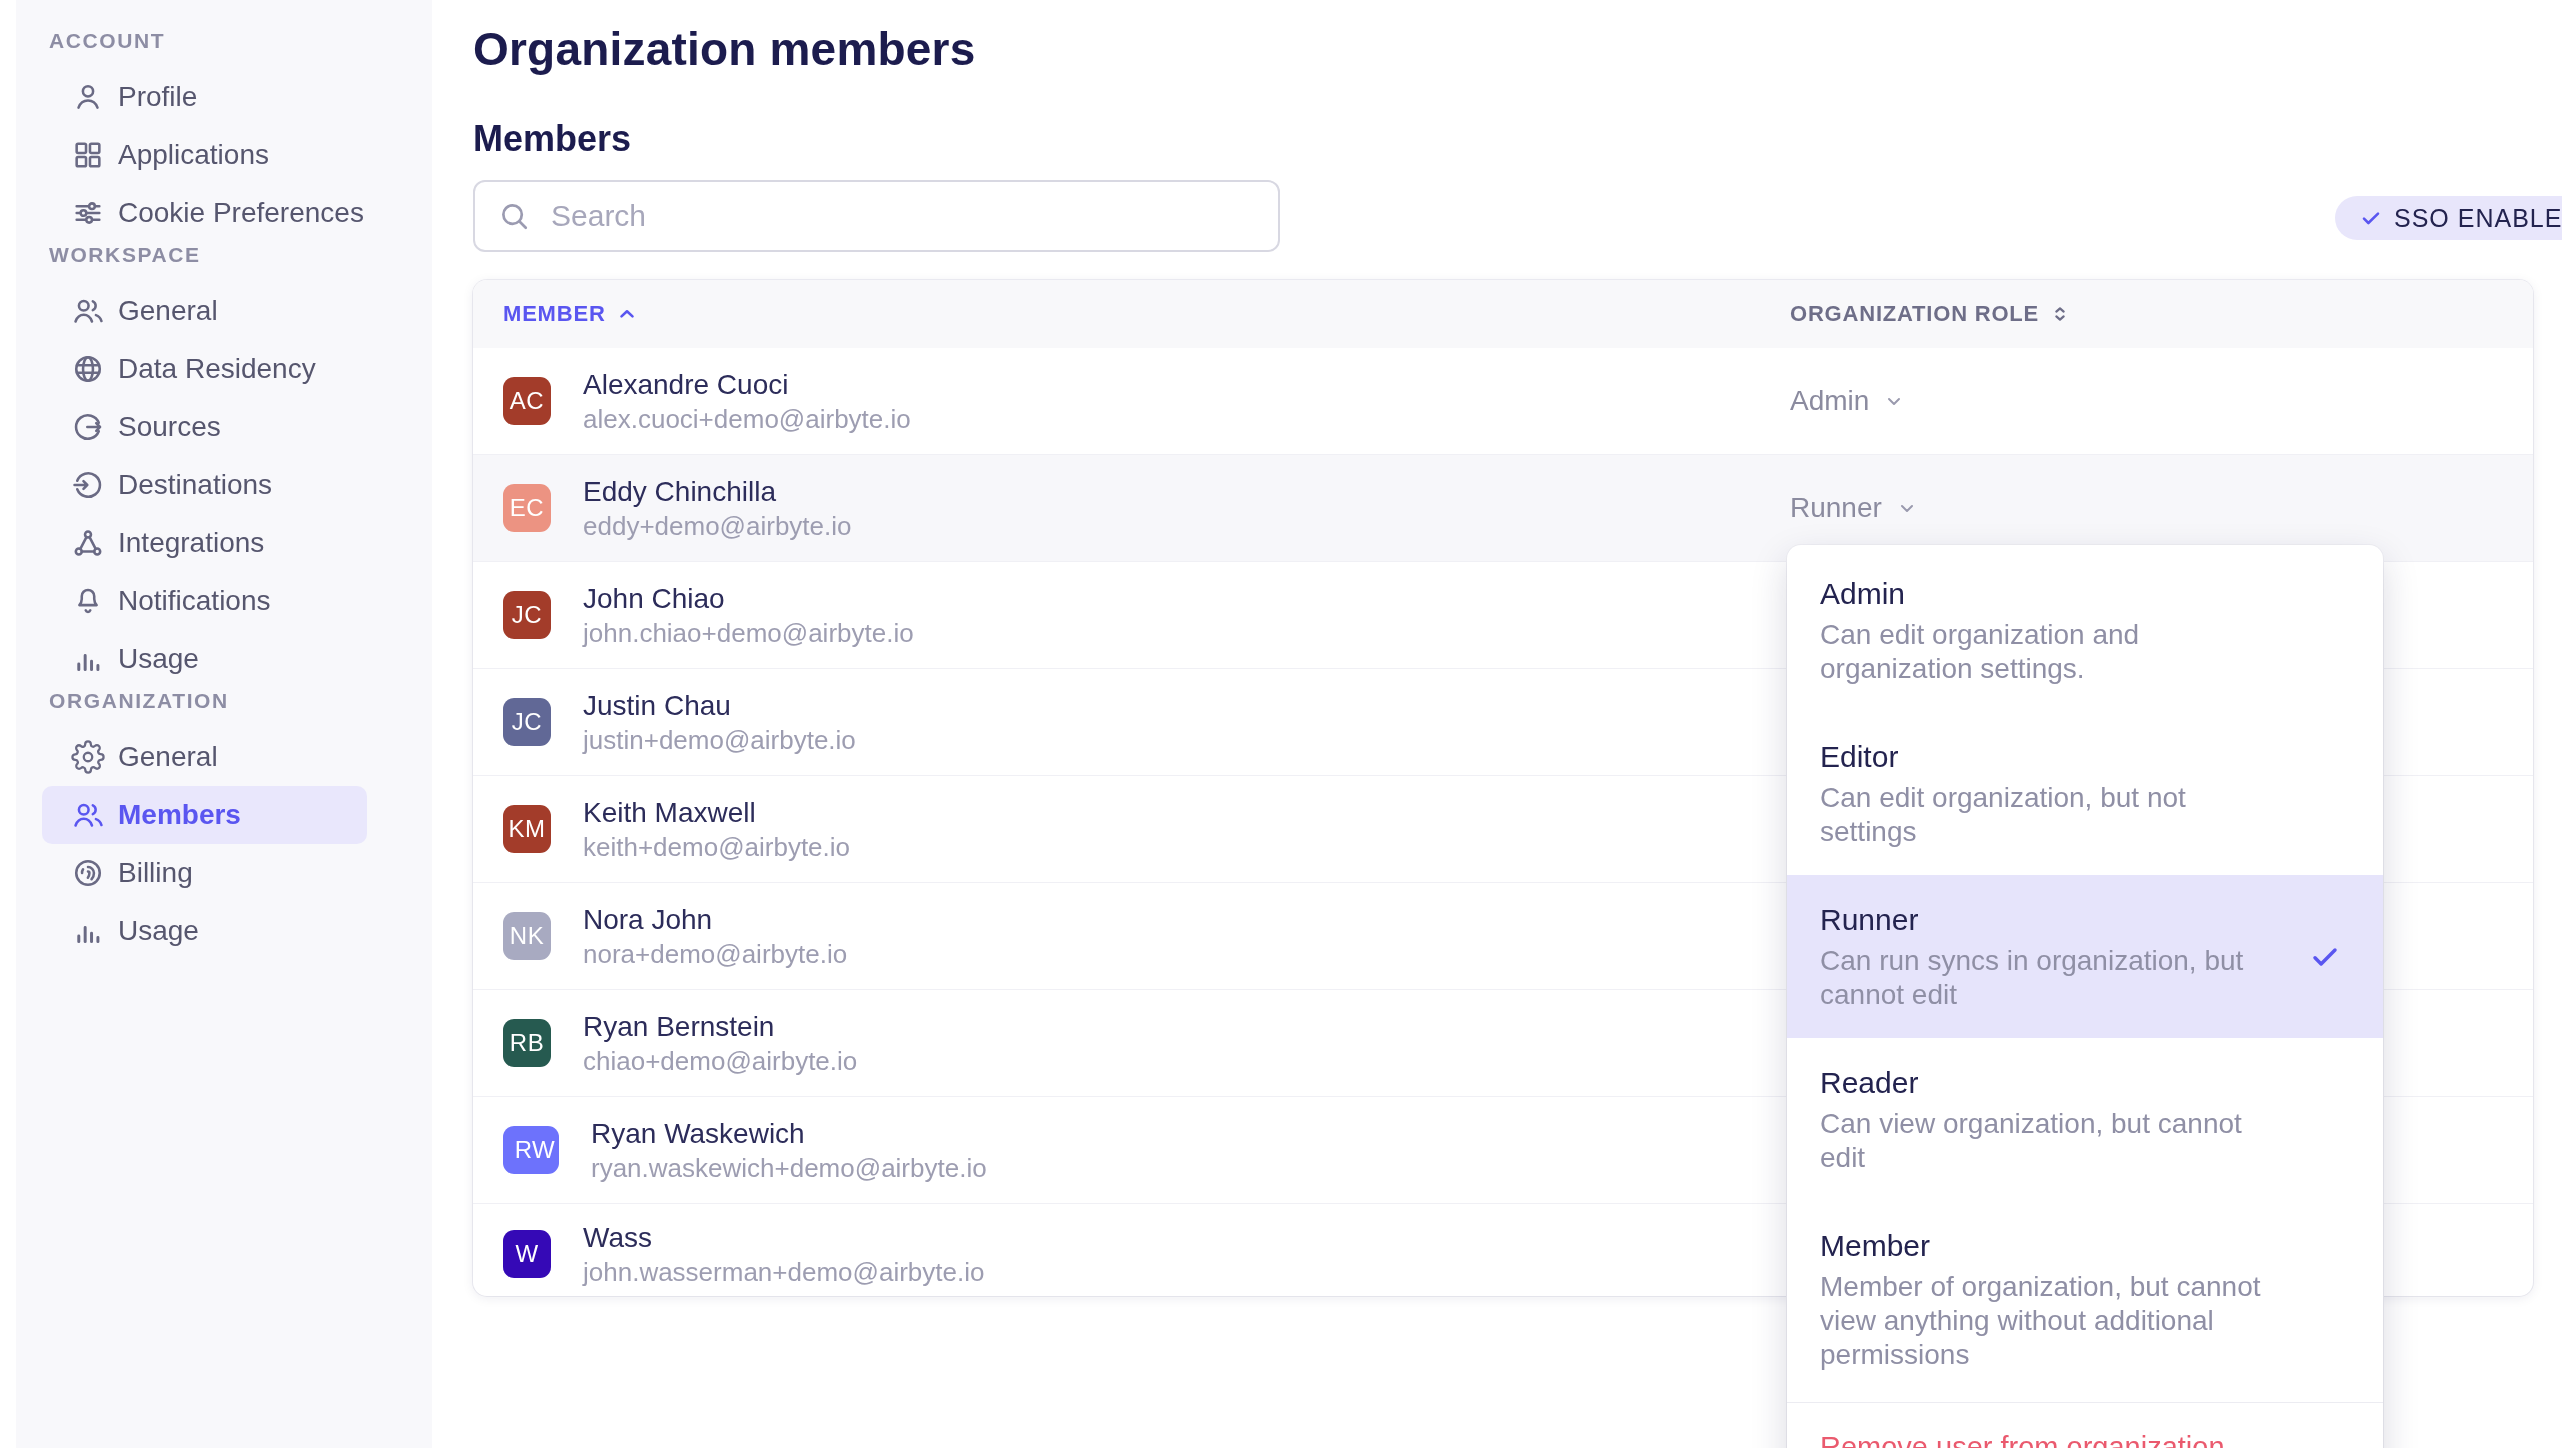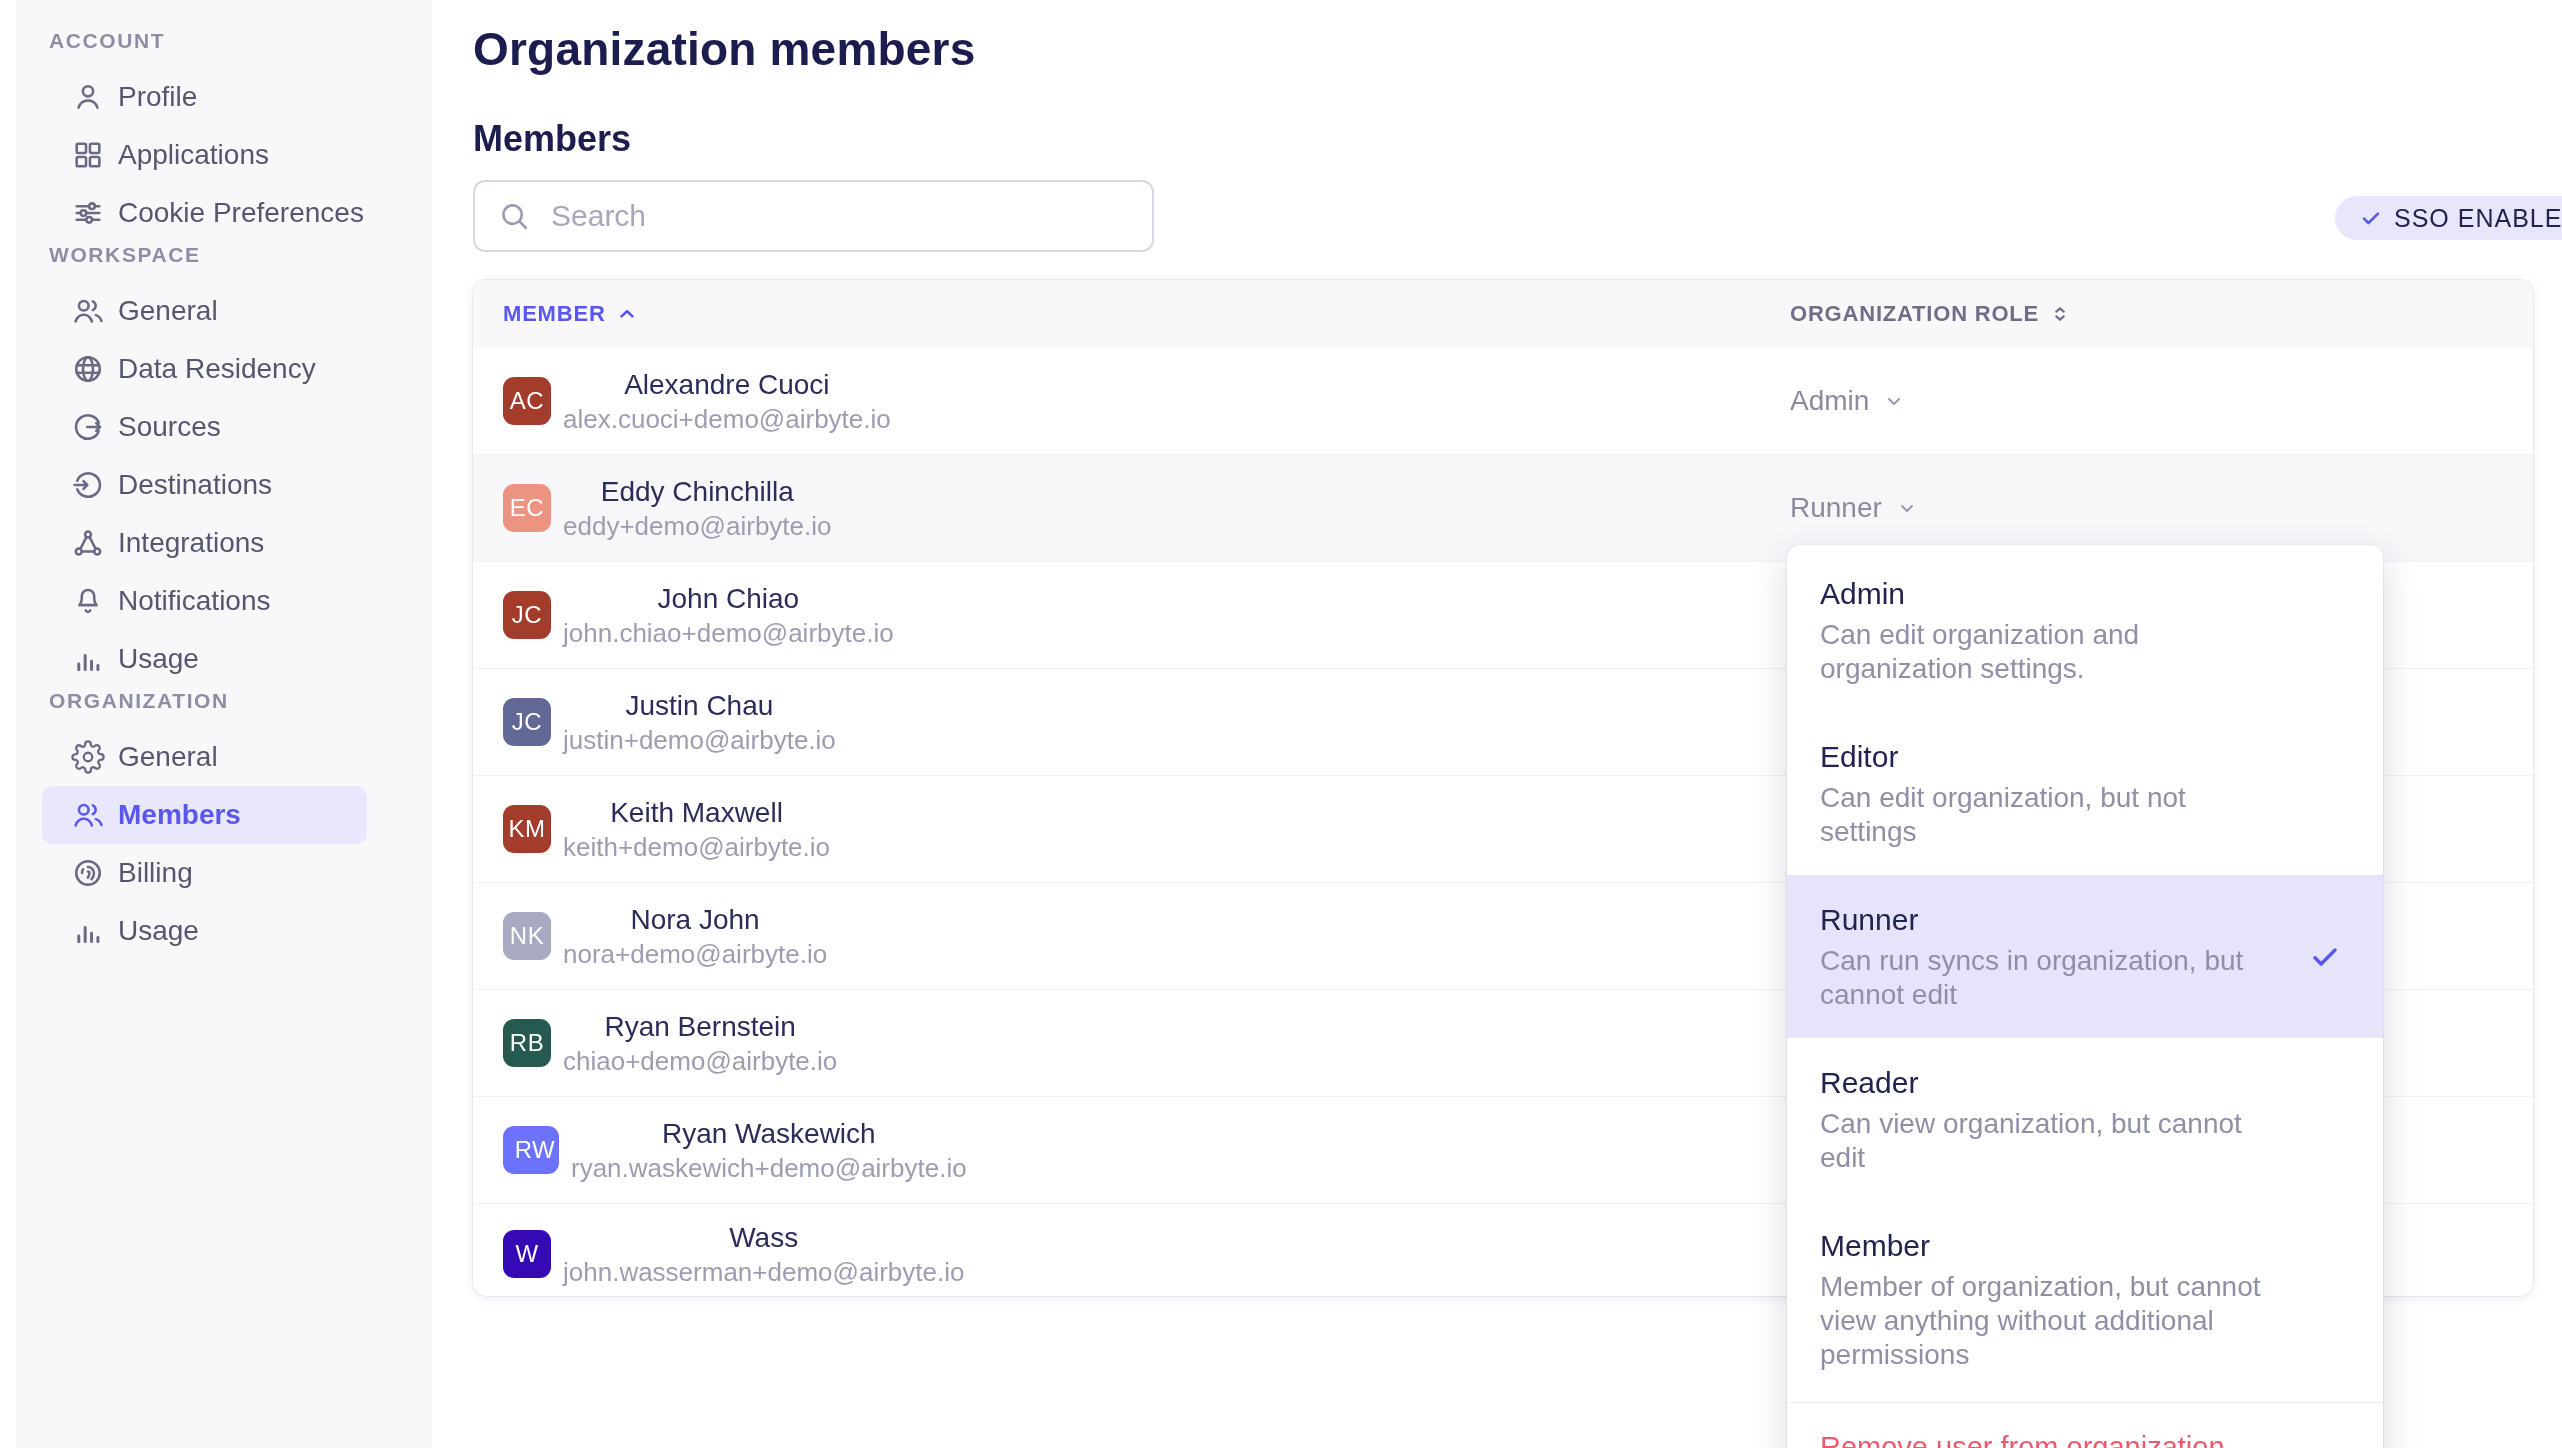--- a/index.html
+++ b/index.html
@@ -18,21 +18,21 @@
   .side-item.active{background:#e9e7fc;border-radius:10px;margin:0 80px 0 26px;padding-left:29px;
                     color:#5a56f0;font-weight:700;}
   .side-item.active .icn{color:#5a56f0;}
 
   
   .main{position:absolute;left:432px;top:0;right:0;bottom:0;background:#fff;}
   .page-title{position:absolute;left:41px;top:22px;margin:0;font-size:46px;font-weight:700;
               color:#1c1c4e;letter-spacing:.2px;}
   .section-title{position:absolute;left:41px;top:118px;margin:0;font-size:36px;font-weight:700;color:#1c1c4e;}
 
-  .search-box{position:absolute;left:41px;top:180px;width:681px;height:72px;box-sizing:border-box;
+  .search-box{position:absolute;left:41px;top:180px;width:807px;height:72px;box-sizing:border-box;
               border:2px solid #d8d8e2;border-radius:12px;background:#fff;display:flex;align-items:center;
               padding:0 22px;}
   .search-box .icn{width:34px;height:34px;color:#9b9bb1;margin-right:18px;flex:none;display:flex;}
   .search-box .icn svg{width:34px;height:34px;}
   .search-box input{border:none;outline:none;flex:1;font-size:30px;color:#33335c;background:transparent;
                     font-family:"Liberation Sans",sans-serif;}
   .search-box input::placeholder{color:#a7a7bb;}
 
   .sso-badge{position:absolute;left:1903px;top:196px;height:44px;padding:0 24px;border-radius:22px;
              background:#e8e6fb;display:flex;align-items:center;gap:11px;font-size:25px;font-weight:500;
@@ -48,21 +48,21 @@
   .th{display:flex;align-items:center;gap:10px;font-size:22px;font-weight:700;letter-spacing:.8px;cursor:pointer;}
   .th.member-th{color:#5a56f0;padding-left:30px;}
   .th.role-th{color:#6e6e88;}
   .th .icn{display:flex;}
   .th .icn svg{width:22px;height:22px;}
 
   .row{display:grid;grid-template-columns:1317px 1fr;align-items:center;height:106px;border-top:1px solid #f0f0f5;}
   #member-rows .row:first-child{border-top:none;}
   #member-rows .row:last-child{height:100px;border-radius:0 0 14px 14px;}
   .row.highlighted{background:#f7f7fa;}
-  .member-cell{display:flex;align-items:center;padding-left:30px;gap:12px;text-align:center;}
+  .member-cell{display:flex;align-items:center;padding-left:30px;gap:32px;}
   .avatar{width:48px;height:48px;border-radius:11px;color:#fff;font-size:24px;letter-spacing:.5px;
           display:flex;align-items:center;justify-content:center;flex:none;}
   .m-name{font-size:28px;color:#2c2c5a;line-height:37px;}
   .m-email{font-size:26px;color:#9d9db1;line-height:33px;}
   .role-cell{display:flex;align-items:center;gap:13px;font-size:28px;color:#8b8b9f;cursor:pointer;}
   .role-cell .icn{display:flex;color:#9a9aae;}
   .role-cell .icn svg{width:24px;height:24px;}
 
   
   .role-menu{position:absolute;left:1355px;top:545px;width:596px;box-sizing:border-box;background:#fff;

